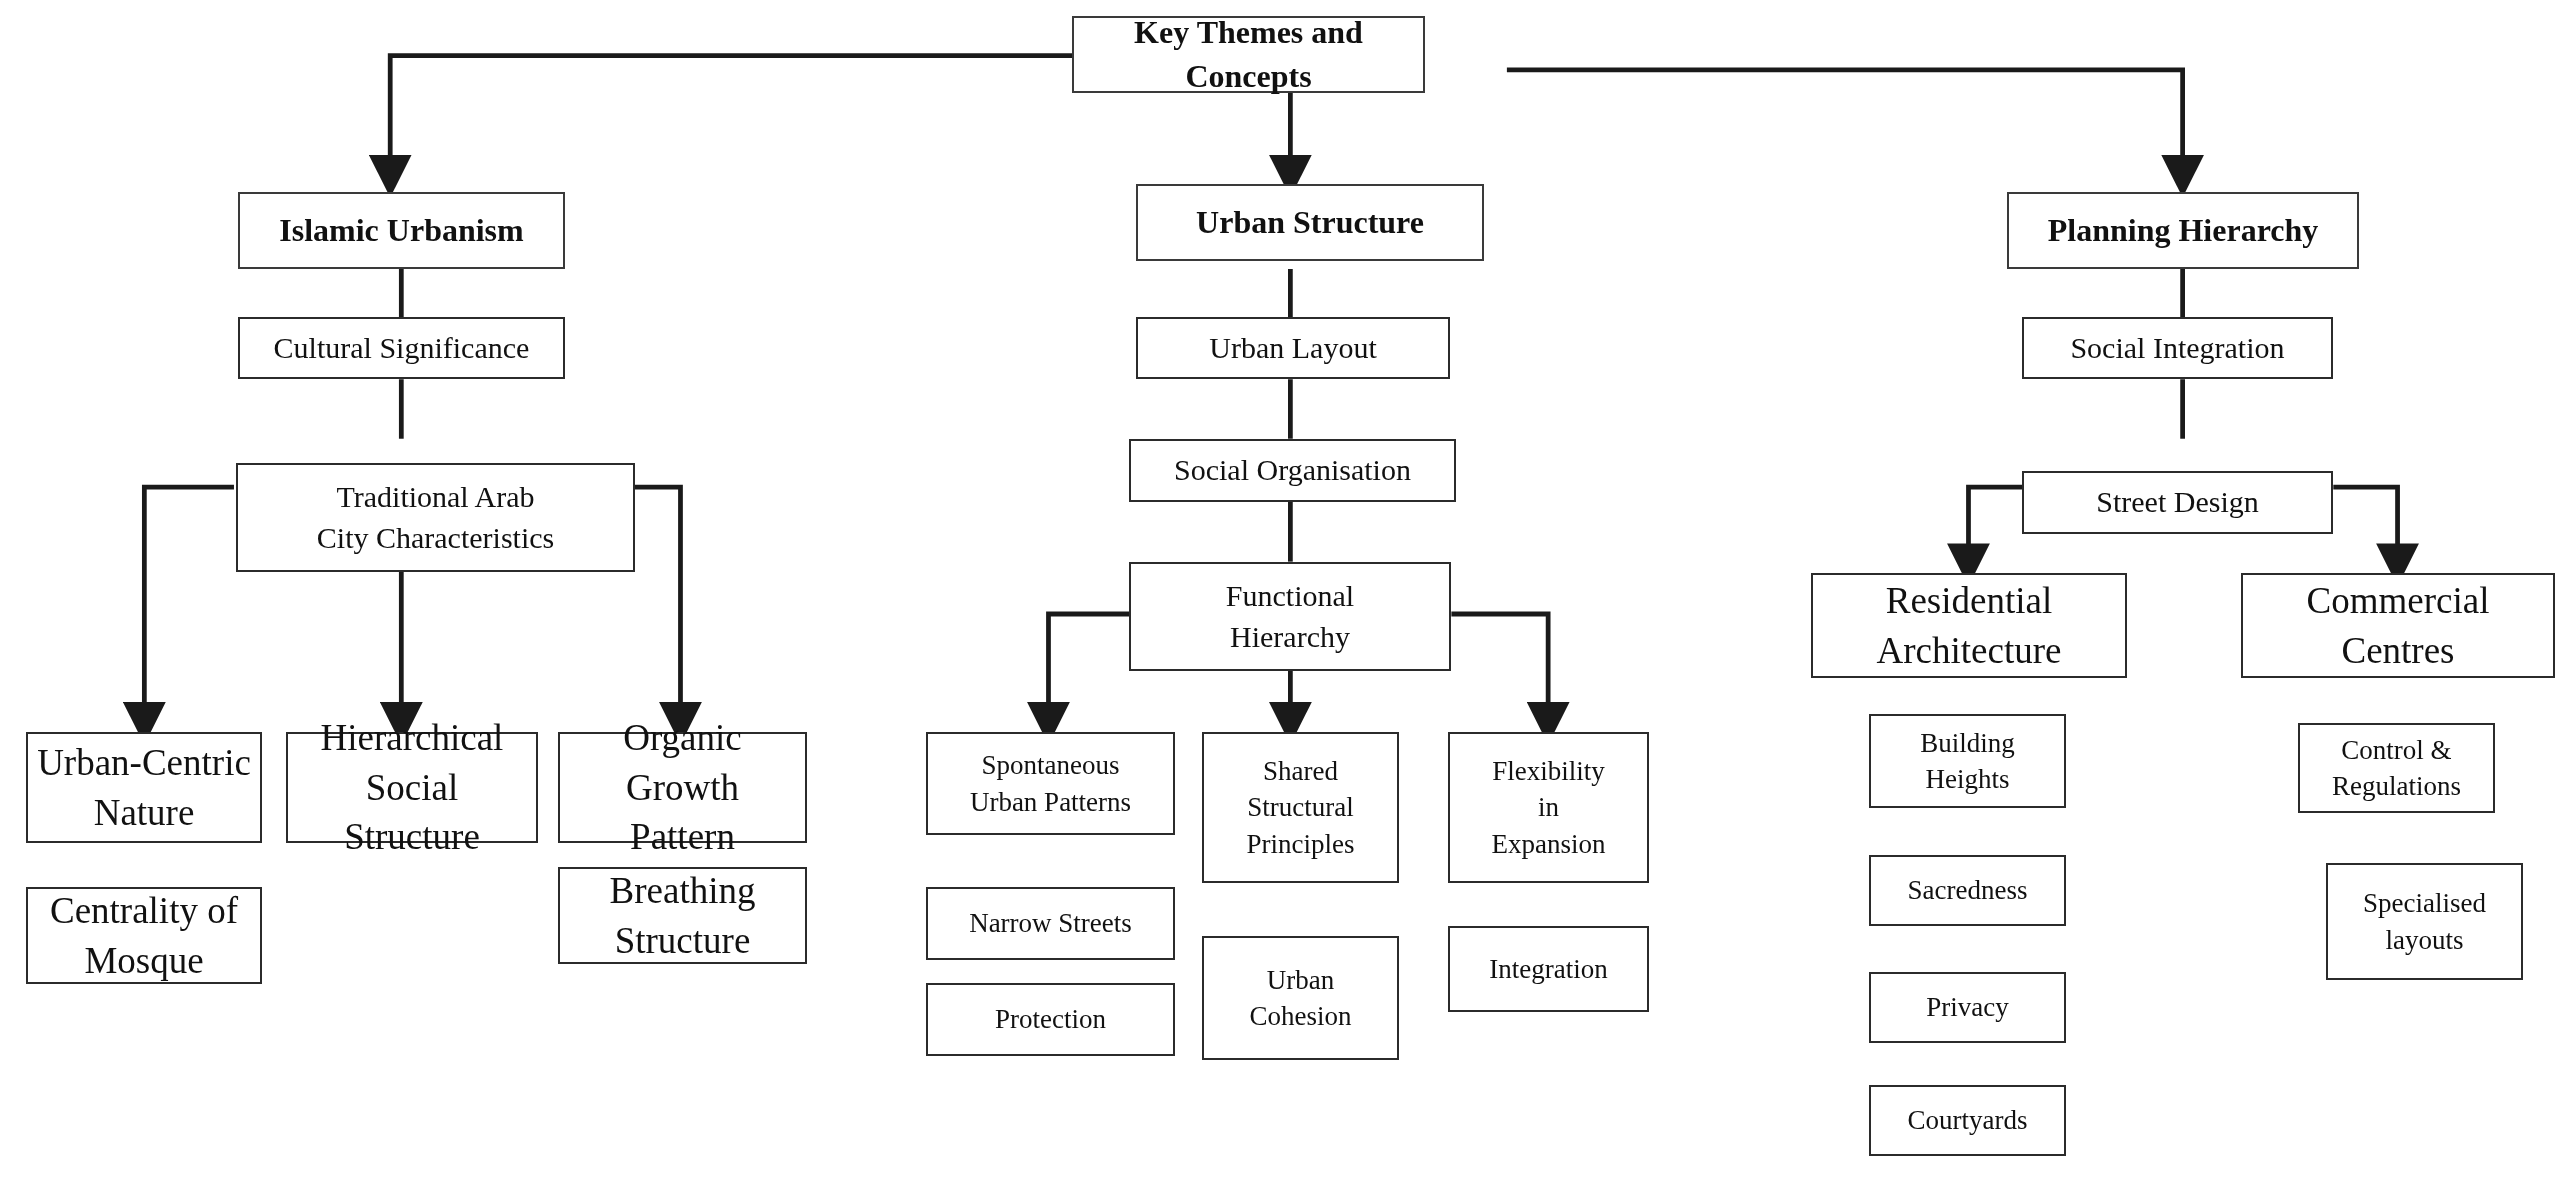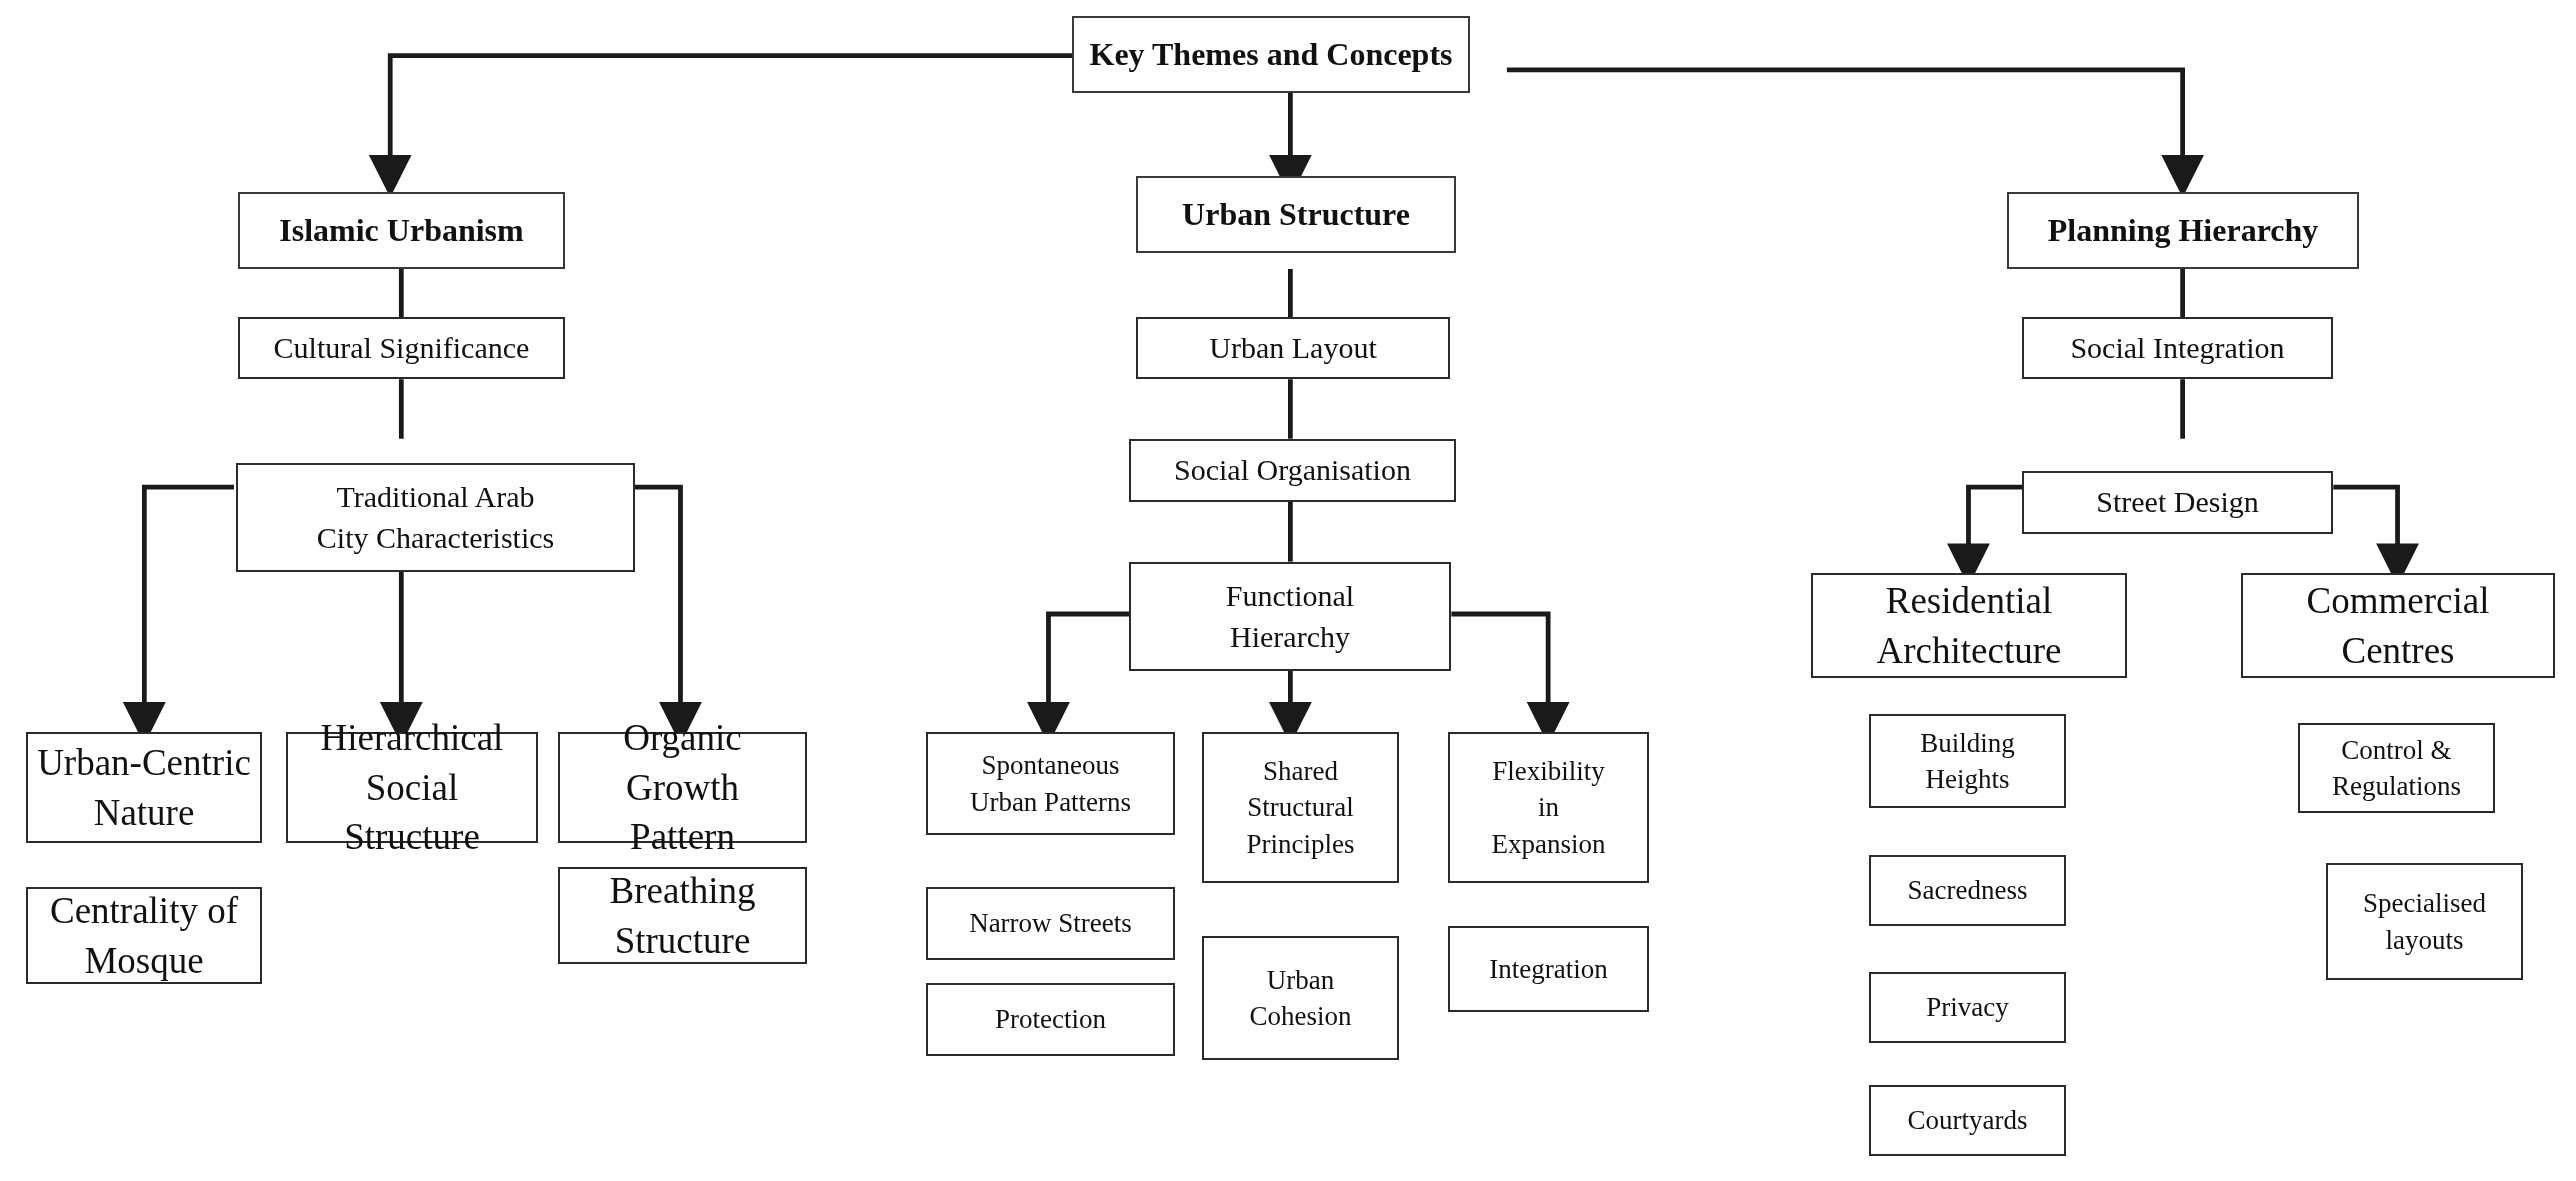--- a/index.html
+++ b/index.html
@@ -102,24 +102,24 @@
 
       <path d="M 2752 339 L 2752 400"></path>
       <path d="M 2752 478 L 2752 553"></path>
       <path d="M 2550 614 L 2482 614 L 2482 712" marker-end="url(#arrowhead)"></path>
       <path d="M 2942 614 L 3023 614 L 3023 712" marker-end="url(#arrowhead)"></path>
     </g>
   </svg>
 
   <div id="node-layer">
 
-    <div class="node root" style="left:1072px; top:16px; width:398px; height:77px;">Key Themes and Concepts</div>
+    <div class="node root" style="left:1072px; top:16px; width:353px; height:77px;">Key Themes and Concepts</div>
 
     <div class="node branch" style="left:238px; top:192px; width:327px; height:77px;">Islamic Urbanism</div>
-    <div class="node branch" style="left:1136px; top:176px; width:320px; height:77px;">Urban Structure</div>
+    <div class="node branch" style="left:1136px; top:184px; width:348px; height:77px;">Urban Structure</div>
     <div class="node branch" style="left:2007px; top:192px; width:352px; height:77px;">Planning Hierarchy</div>
 
     <div class="node level2" style="left:238px; top:317px; width:327px; height:62px;">Cultural Significance</div>
     <div class="node level2" style="left:236px; top:463px; width:399px; height:109px;">Traditional Arab
 City Characteristics</div>
 
     <div class="node leaf" style="left:26px; top:732px; width:236px; height:111px;">Urban-Centric
 Nature</div>
     <div class="node leaf" style="left:286px; top:732px; width:252px; height:111px;">Hierarchical
 Social Structure</div>

